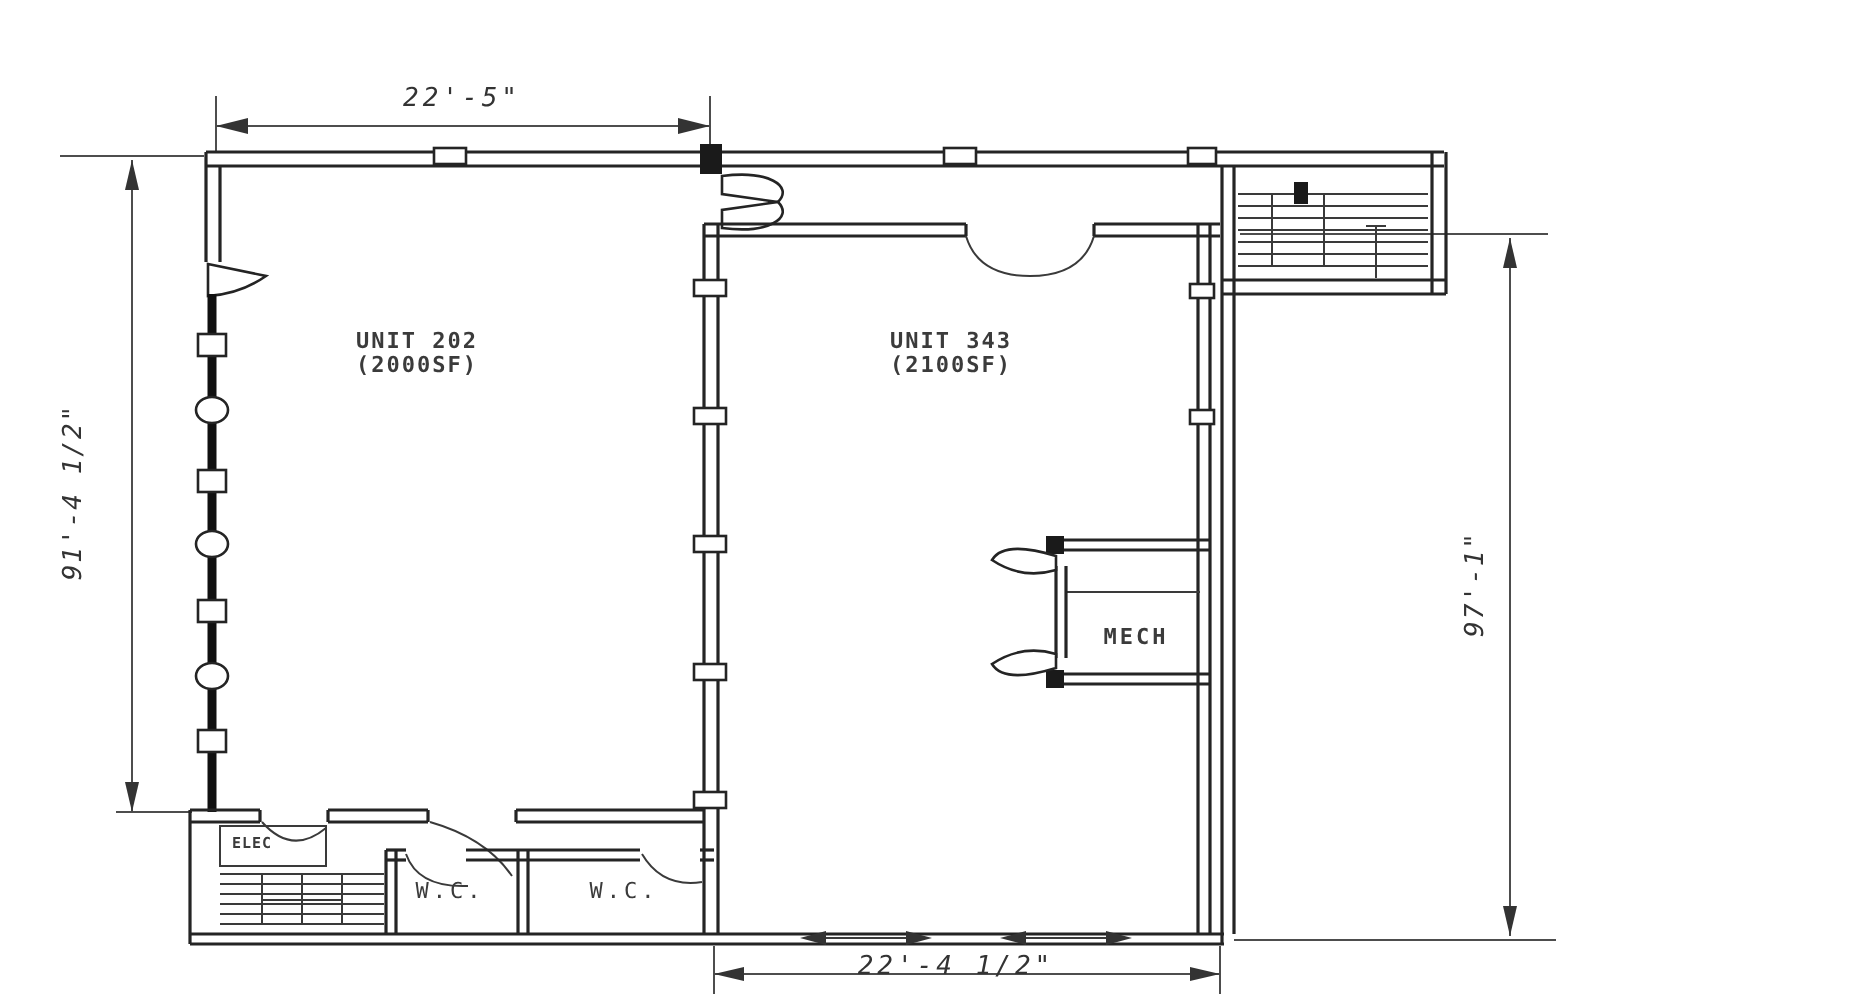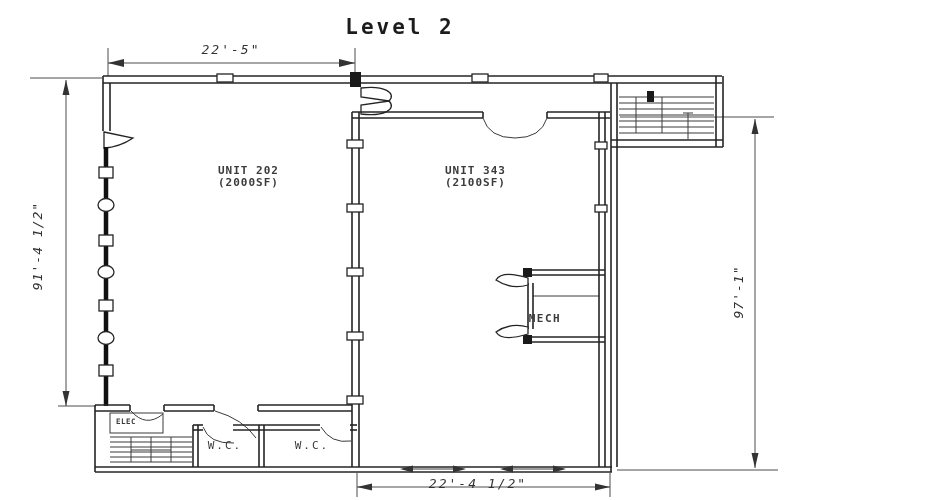--- a/index.html
+++ b/index.html
@@ -201,45 +201,44 @@
     <g>
       <line class="thin" x1="403" y1="469" x2="462" y2="469"></line>
       <line class="thin" x1="504" y1="469" x2="563" y2="469"></line>
       <polygon class="arrow" points="400,469 413,465.5 413,472.5"></polygon>
       <polygon class="arrow" points="466,469 453,465.5 453,472.5"></polygon>
       <polygon class="arrow" points="500,469 513,465.5 513,472.5"></polygon>
       <polygon class="arrow" points="566,469 553,465.5 553,472.5"></polygon>
     </g>
   </svg>
 
-  <div class="lbl title" style="left:310px;top:15px;width:180px;">Level 2</div>
 
   <div class="lbl dimtext" style="left:146px;top:42px;width:170px;">22'-5"</div>
 
   <div class="vwrap" style="left:37px;top:246px;">
     <span class="vtext">91'-4 1/2"</span>
   </div>
 
   <div class="vwrap" style="left:738px;top:292px;">
     <span class="vtext">97'-1"</span>
   </div>
 
   <div class="lbl dimtext" style="left:372px;top:476px;width:212px;">22'-4 1/2"</div>
 
-  <div class="lbl unitlbl" style="left:178px;top:165px;margin-left:40px;">
+  <div class="lbl unitlbl" style="left:178px;top:165px;">
     <div>UNIT 202</div>
     <div>(2000SF)</div>
   </div>
 
   <div class="lbl unitlbl" style="left:445px;top:165px;">
     <div>UNIT 343</div>
     <div>(2100SF)</div>
   </div>
 
-  <div class="lbl roomlbl" style="left:517px;top:312px;width:56px;font-size:11px;letter-spacing:1.5px;">MECH</div>
+  <div class="lbl roomlbl" style="left:540px;top:312px;width:56px;font-size:11px;letter-spacing:1.5px;">MECH</div>
 
   <div class="lbl roomlbl" style="left:110px;top:417px;width:32px;font-size:7.5px;letter-spacing:0.5px;">ELEC</div>
 
   <div class="lbl roomlbl" style="left:198px;top:439px;width:54px;font-size:11px;letter-spacing:2px;font-weight:normal;">W.C.</div>
 
   <div class="lbl roomlbl" style="left:285px;top:439px;width:54px;font-size:11px;letter-spacing:2px;font-weight:normal;">W.C.</div>
 
 </div>
 
 </body></html>

